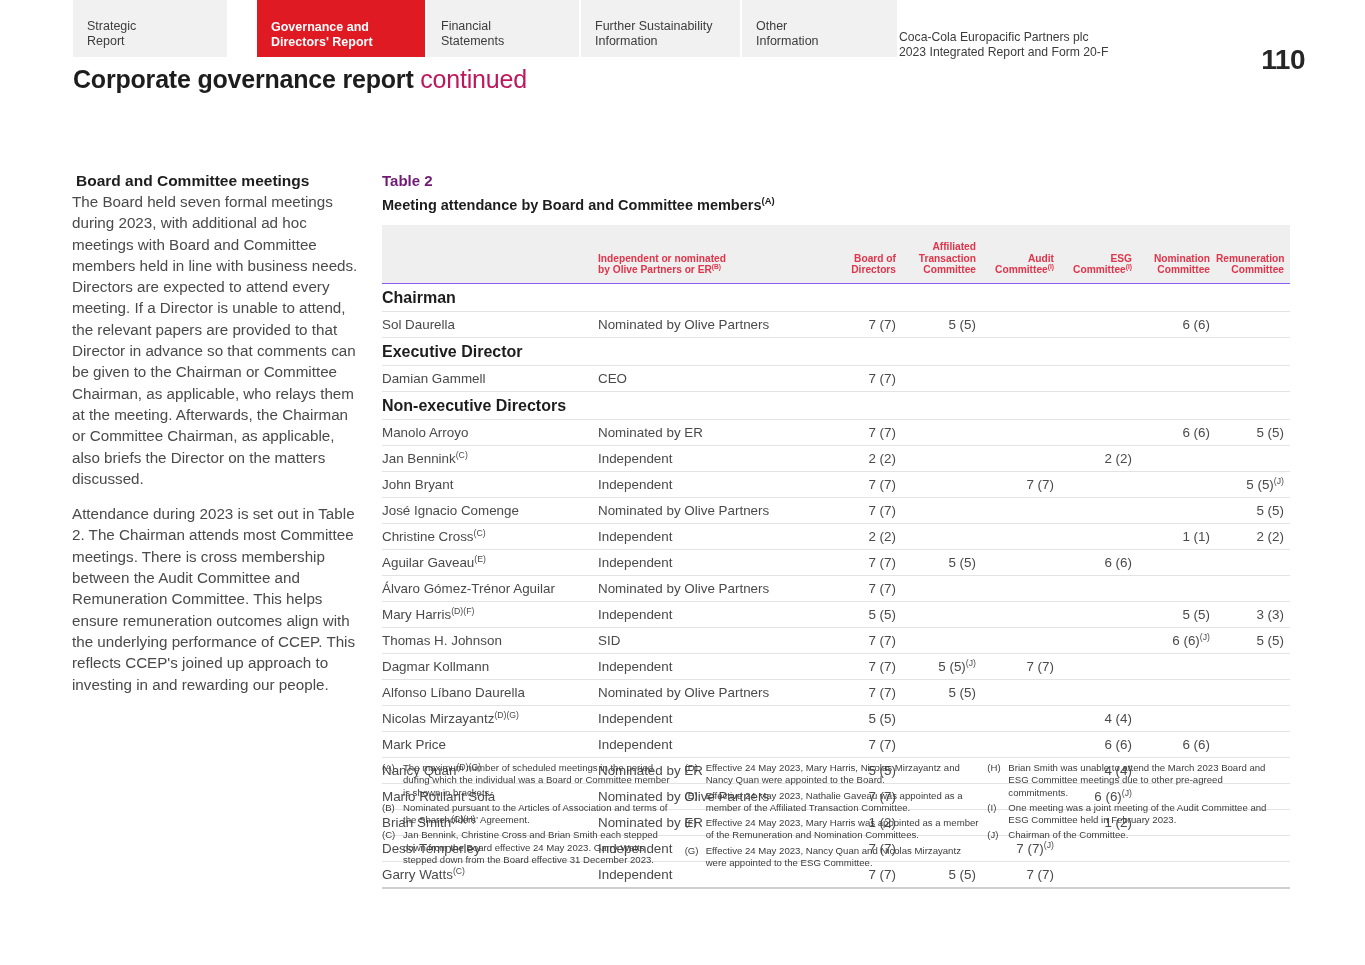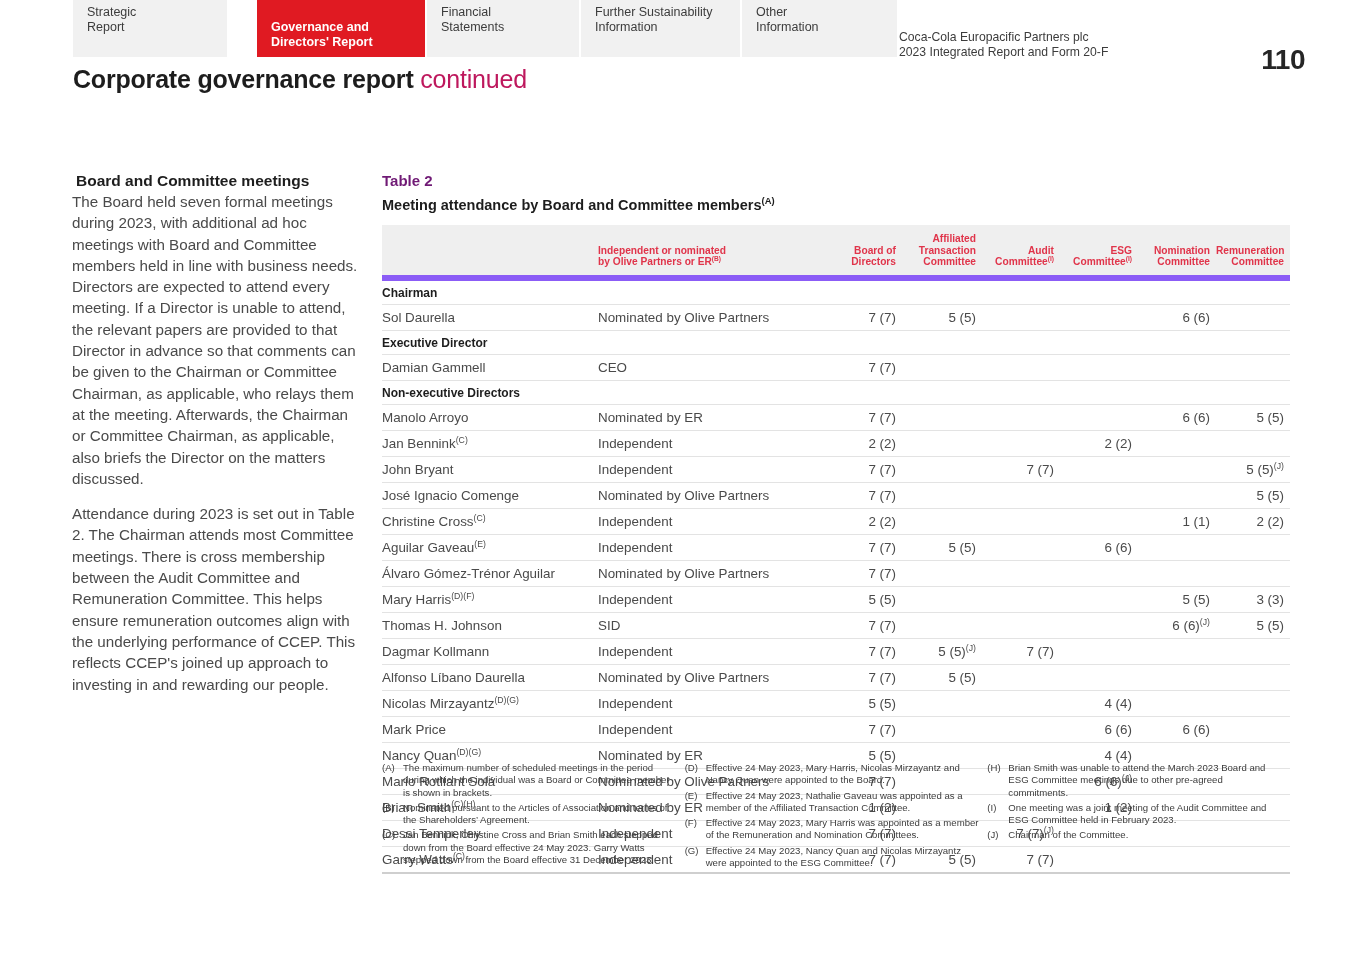--- a/index.html
+++ b/index.html
@@ -20,21 +20,21 @@
     left: 73px; top: 0;
     display: flex;
     align-items: stretch;
     height: 57px;
   }
   .tab {
     background: #f1f1f1;
     color: #3c3c3c;
     font-size: 12.5px;
     line-height: 14.5px;
-    padding: 5px 12px 0 14px;
+    padding: 19px 12px 0 14px;
     margin-right: 2px;
     white-space: pre-line;
     font-weight: 400;
   }
   .tab.active {
     background: #e01a22;
     color: #ffffff;
     font-weight: bold;
     padding-top: 20px;
   }
@@ -129,24 +129,24 @@
   table.att col.c6 { width: 78px; }
   table.att col.c7 { width: 74px; }
 
   table.att thead th {
     background: #efefef;
     color: #e0344a;
     font-size: 10.2px;
     line-height: 11.6px;
     font-weight: bold;
     vertical-align: bottom;
-    padding: 8px 6px 7px 0;
+    padding: 16px 6px 7px 0;
     height: 48px;
     text-align: right;
-    border-bottom: 6px solid #8b5cf6;
+    border-bottom: 1px solid #8b5cf6;
   }
   table.att thead th.hname { text-align: left; padding-left: 0; }
   table.att thead th.hindep { text-align: left; padding-left: 8px; }
 
   table.att td {
     font-size: 13.4px;
     color: #4a4a4a;
     padding: 5px 6px 5px 0;
     border-bottom: 1px solid #e3e3e3;
     text-align: right;
@@ -158,21 +158,21 @@
     padding-left: 0;
     padding-right: 4px;
   }
   table.att td.indep {
     text-align: left;
     padding-left: 8px;
   }
   table.att tr.section td {
     font-weight: bold;
     color: #1d1d1d;
-    font-size: 12px;
+    font-size: 16px;
     border-bottom: 1px solid #e3e3e3;
     padding-top: 5px;
     padding-bottom: 4px;
     margin-left: 20px;
   }
   table.att tr.last td { border-bottom: 2px solid #cfcfcf; }
 
   
   #footnotes {
     position: absolute;

